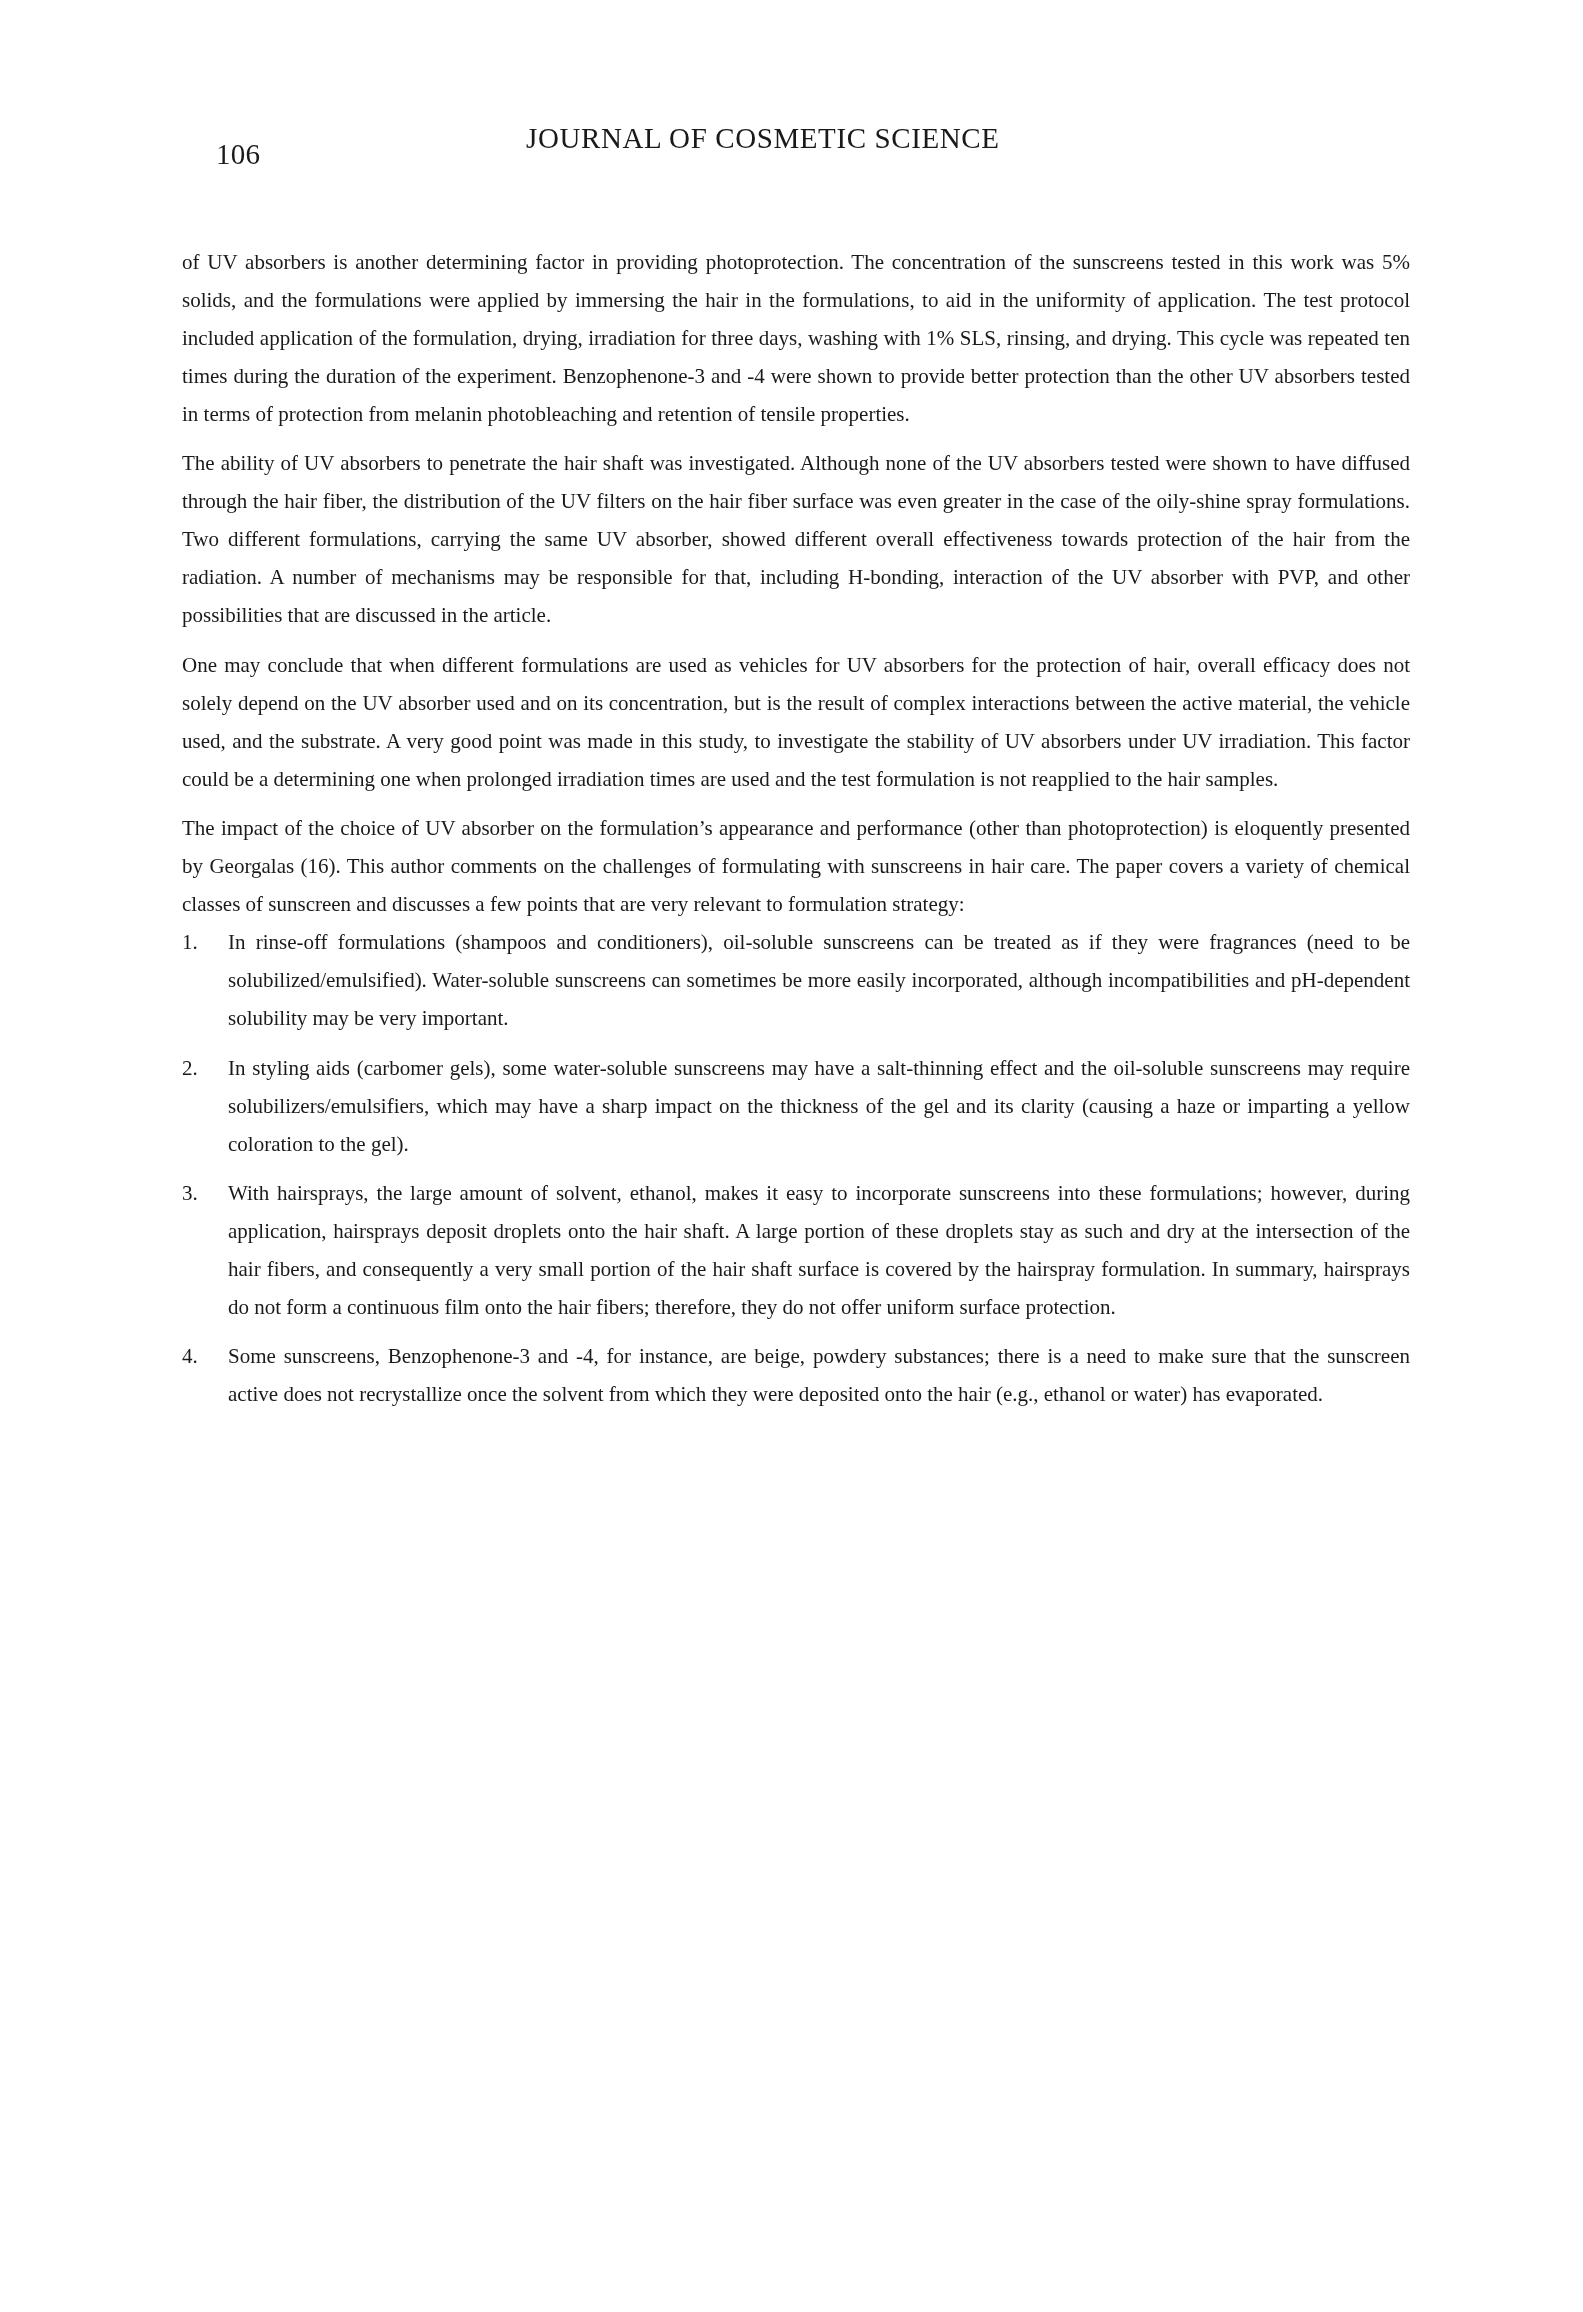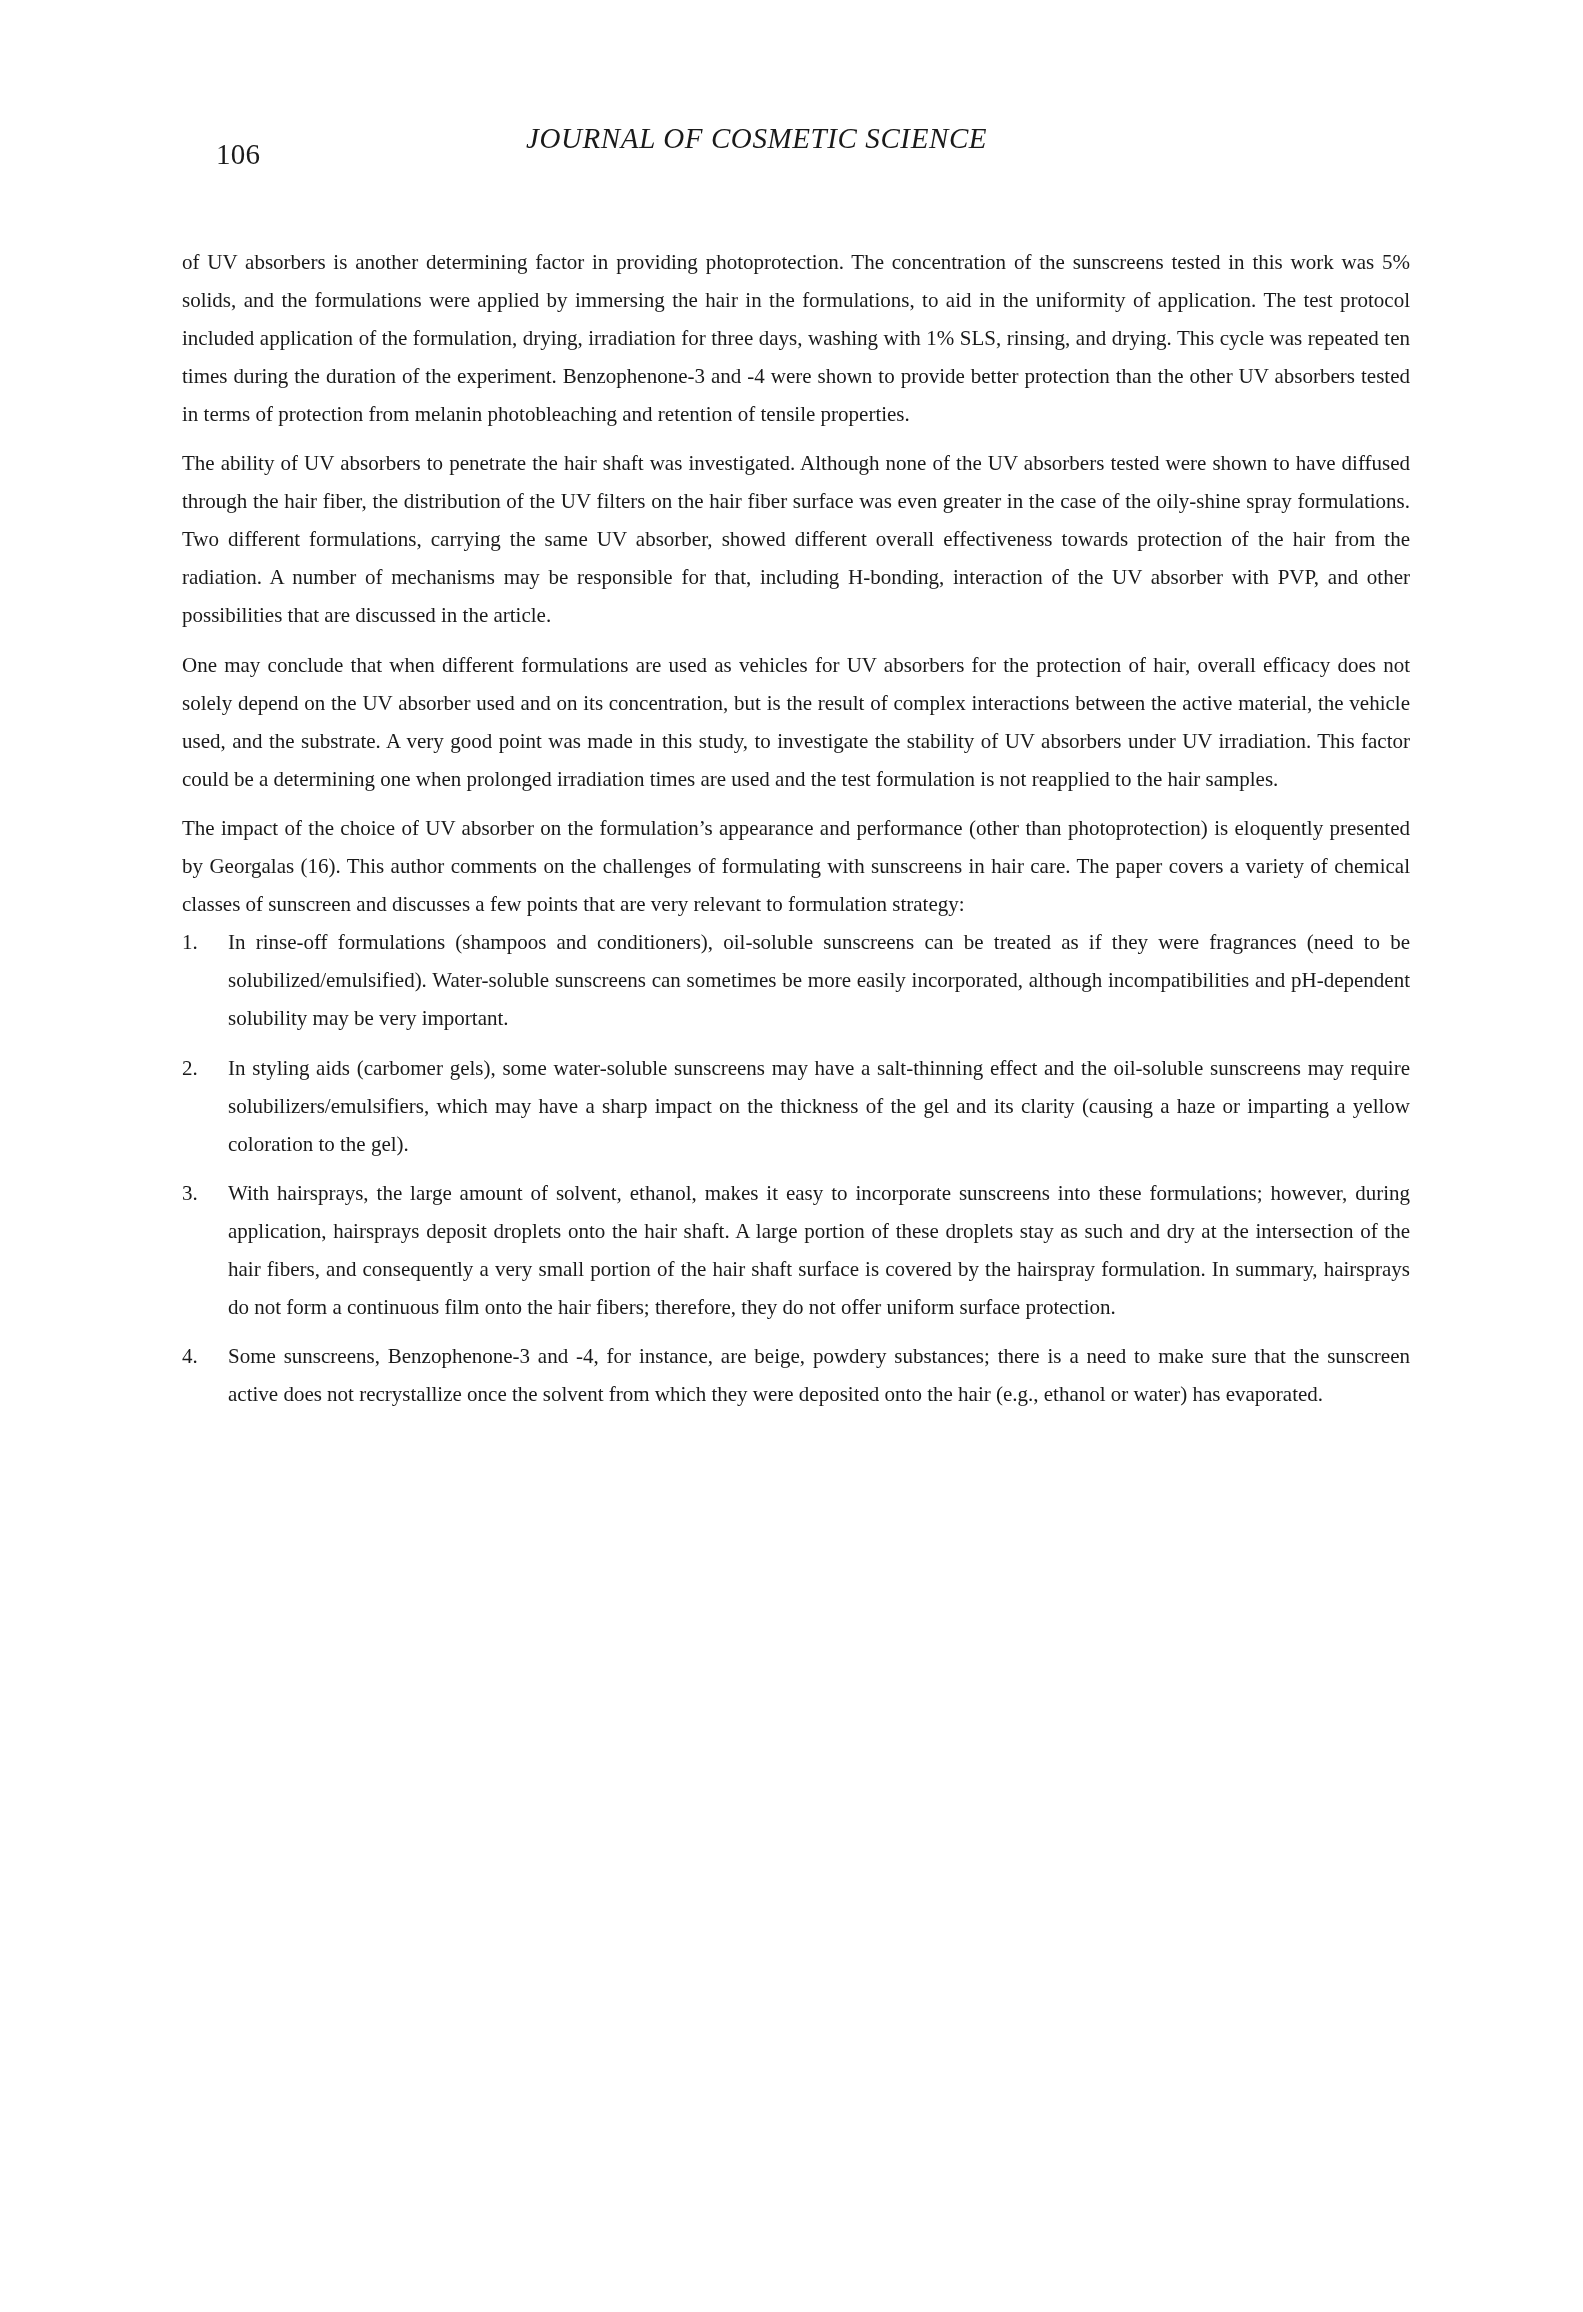--- a/index.html
+++ b/index.html
@@ -32,21 +32,20 @@
       position: absolute;
       left: 0;
       top: 16px;
       margin-left: 34px;
     }
     .journal-title {
       position: absolute;
       left: 344px;
       top: 0;
       letter-spacing: 0.6px;
-      font-style: italic;
     }
     .body-text {
       margin-top: 84px;
       font-size: 21px;
       line-height: 38px;
       text-align: justify;
       hyphens: manual;
     }
     .body-text p {
       margin: 0 0 11.4px 0;

